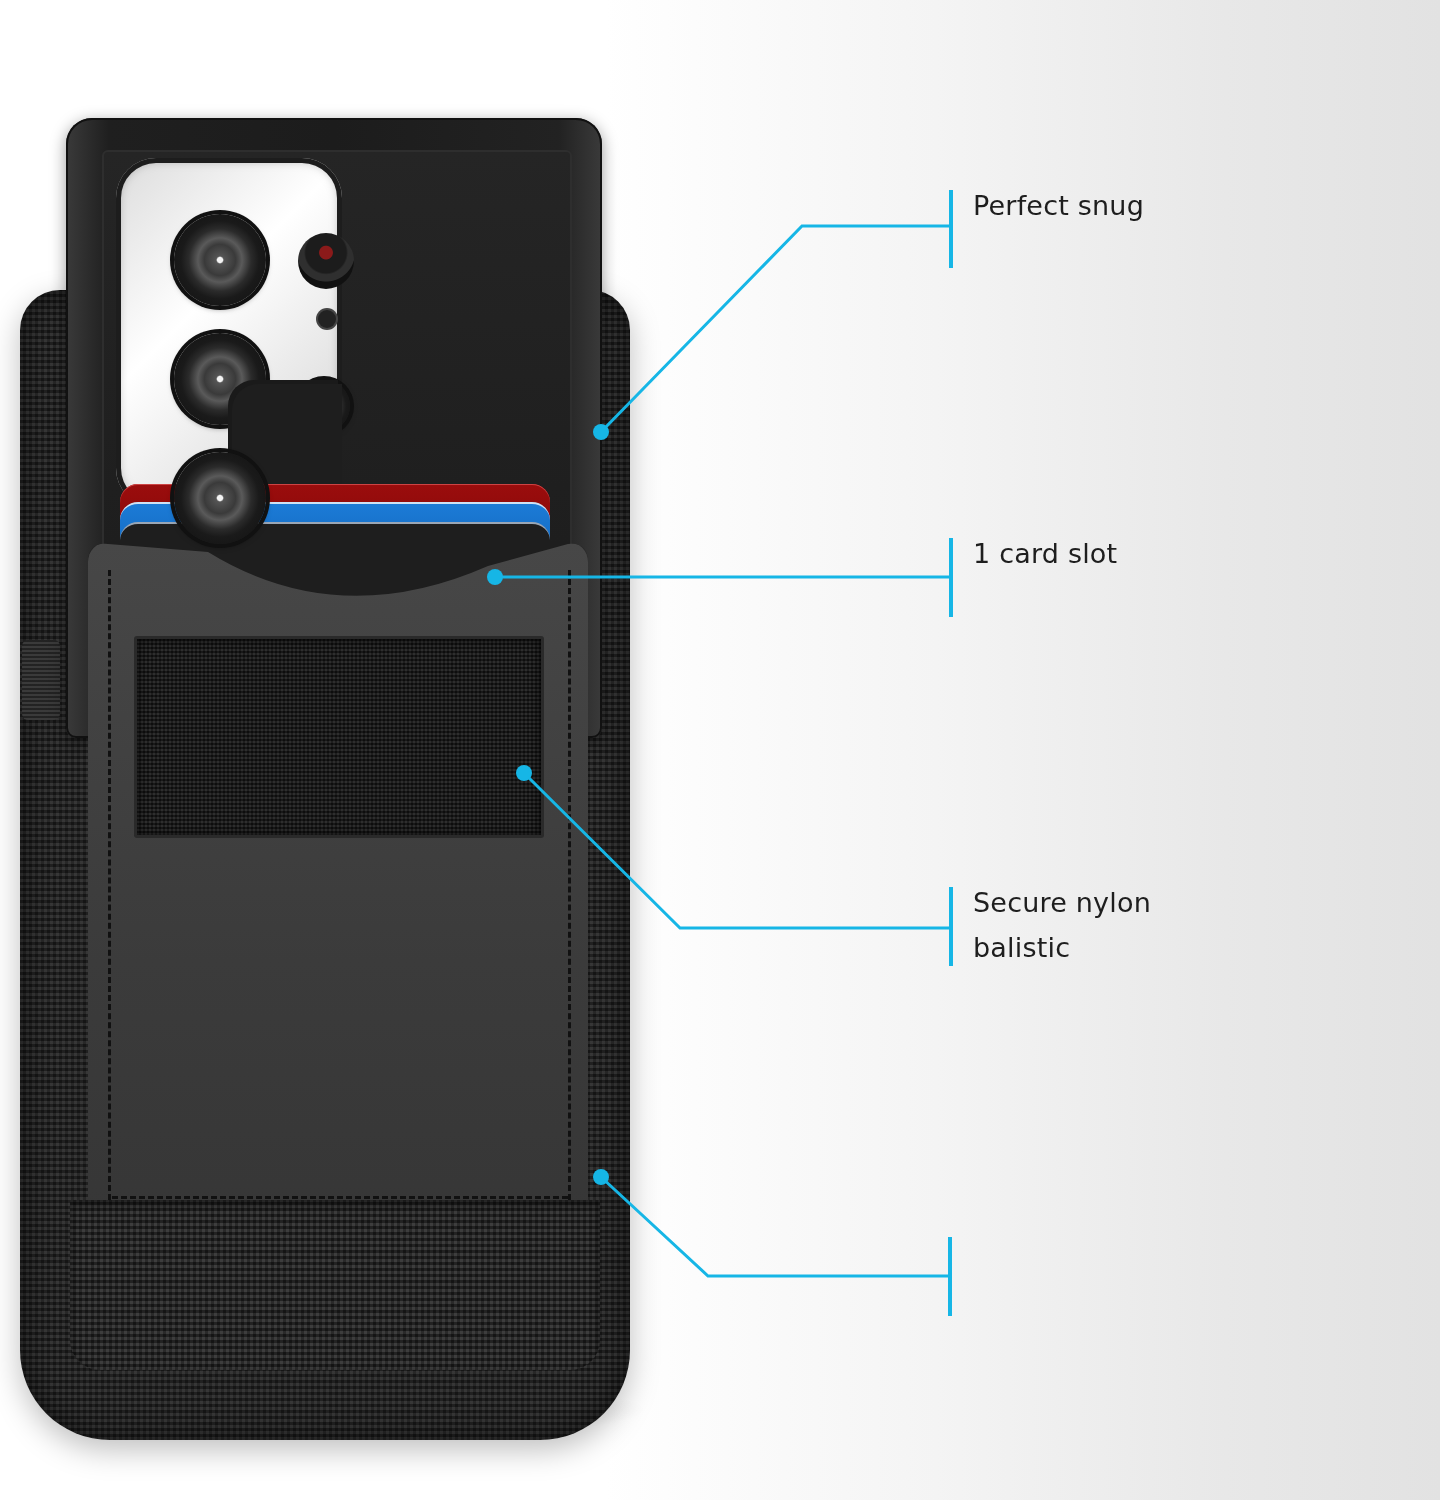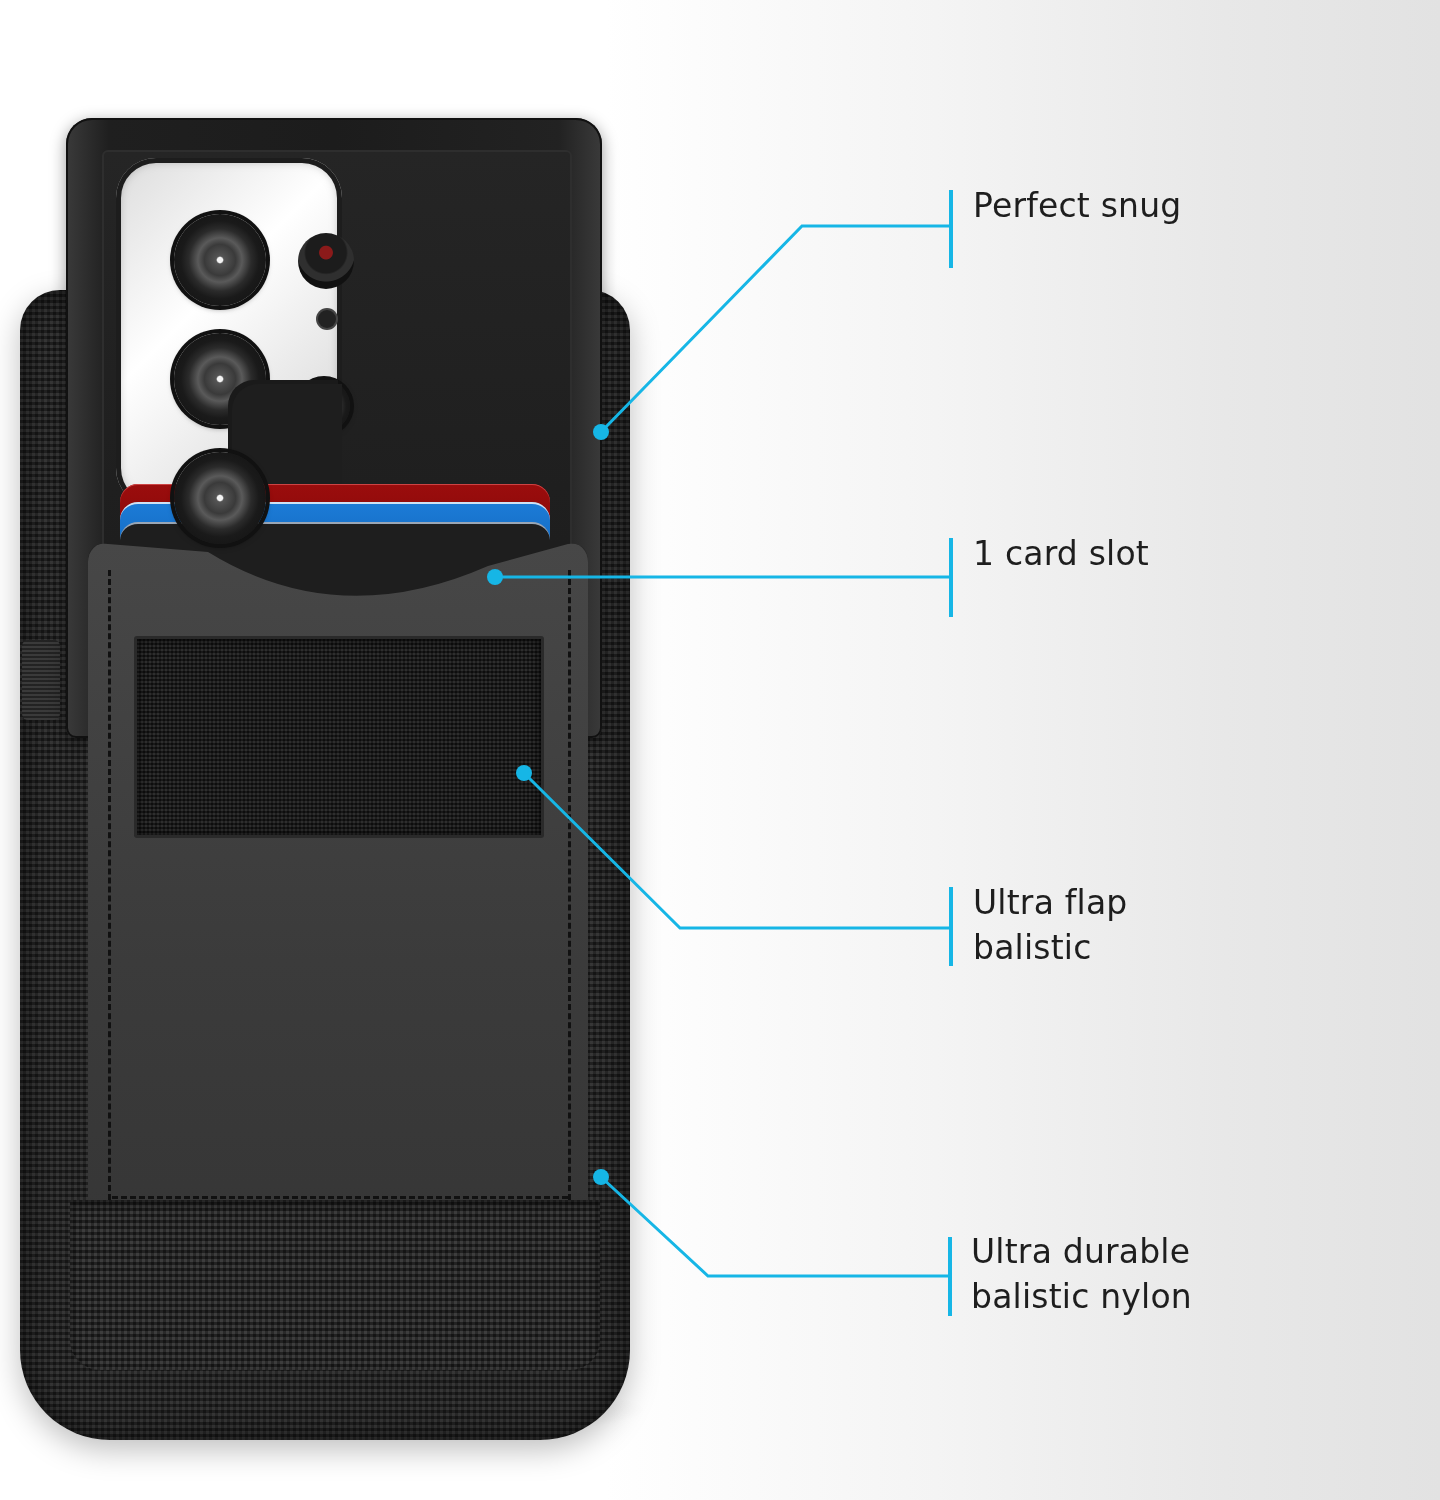--- a/index.html
+++ b/index.html
@@ -118,21 +118,21 @@
     border-radius: 0 0 30px 30px;
     box-shadow: inset 0 4px 8px rgba(0,0,0,0.5);
   }
 
   
   .callout-svg { position: absolute; left: 0; top: 0; width: 1440px; height: 1500px; pointer-events: none; }
 
   .callout-text {
     position: absolute; margin: 0;
     font-family: "DejaVu Sans", "Liberation Sans", sans-serif;
-    font-size: 33px; line-height: 45px; color: #1e1e1e; font-weight: 400;
+    font-size: 27px; line-height: 45px; color: #1e1e1e; font-weight: 400;
     letter-spacing: 0.2px;
   }
   .callout-text span { display: block; white-space: nowrap; }
 </style>
 </head>
 <body>
 
 <div class="stage">
 
   <div class="product">
@@ -187,20 +187,16 @@
       </g>
     </svg>
 
   <div class="callout-text" id="callout-0" style="left: 973px; top: 183px;">
     <span>Perfect snug</span>
   </div>
   <div class="callout-text" id="callout-1" style="left: 973px; top: 531px;">
     <span>1 card slot</span>
   </div>
   <div class="callout-text" id="callout-2" style="left: 973px; top: 880px;">
-    <span>Ultra flap</span>
+    <span>Secure nylon</span>
     <span>balistic</span>
   </div>
-  <div class="callout-text" id="callout-3" style="left: 971px; top: 1229px;">
-    <span>Ultra durable</span>
-    <span>balistic nylon</span>
-  </div>
 </div>
 
 </body></html>

